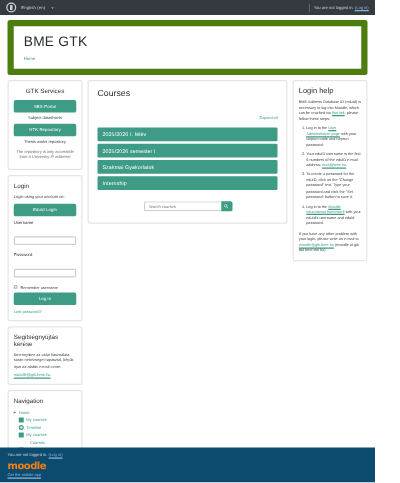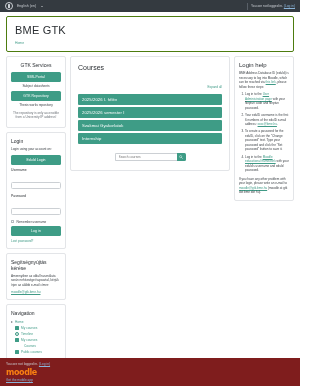--- a/index.html
+++ b/index.html
@@ -24,21 +24,21 @@
   .logo-circle i { display:block; width:2.4px; height:3.4px; background:#cfd3d7; border-radius:0.5px; }
   .nav-lang { color: #cdd1d6; font-size: 3.4px; letter-spacing: .1px; white-space: nowrap; }
   .nav-caret { width:0;height:0;border-left:1.4px solid transparent;border-right:1.4px solid transparent;border-top:1.8px solid #cdd1d6; margin-left:1px;}
   .nav-right { margin-left: auto; display: flex; align-items: center; gap: 3px; }
   .nav-divider { width:1px; height:7px; background:#596068; }
   .nav-usertext { color: #cdd1d6; font-size: 3.3px; white-space: nowrap; }
   .nav-usertext a { color: #8ab4d8; text-decoration: underline; }
 
   
   .header-card {
-    margin: 4px 6px 4px 6px; background:#fff; border:1px solid #4d7c0f;
+    margin: 4px 6px 4px 6px; background:#fff; border:5px solid #4d7c0f;
     border-radius: 2px; padding: 7px 8px 6px 8px;
   }
   .site-title { font-size: 11px; color:#2b2f33; font-weight: 400; letter-spacing:.2px; }
   .breadcrumb { margin-top: 5px; font-size: 3.4px; color:#3f9a86; }
 
   
   .cols { display: flex; gap: 4px; padding: 0 6px; align-items: flex-start; }
   .col-left  { width: 60px; flex: 0 0 60px; }
   .col-main  { flex: 1 1 auto; }
   .col-right { width: 60px; flex: 0 0 60px; }
@@ -96,21 +96,21 @@
   .search-btn svg { width:4px; height:4px; }
 
   
   .help-title { font-size:6px; color:#2b2f33; font-weight:400; margin-bottom:3px; }
   .help-p { font-size:3.05px; color:#3a3f44; line-height:1.5; }
   .help-p a, .help-link { color:#3f9a86; text-decoration:underline; }
   .help-ol { margin: 3px 0 0 6px; padding:0; }
   .help-ol li { font-size:3.05px; color:#3a3f44; line-height:1.5; margin-bottom:2.5px; }
 
   
-  .footer { position:absolute; left:0; right:0; bottom:0; height:28px; background:#7f1d1d; padding: 4px 6px; }
+  .footer { position:absolute; left:0; right:0; bottom:0; height:28px; background:#0c4a6e; padding: 4px 6px; }
   .footer-text { font-size:3.3px; color:#cdd1d6; }
   .footer-text a { color:#8ab4d8; text-decoration:underline; }
   .moodle-logo { font-size:8px; color:#f98012; font-weight:700; letter-spacing:-0.4px; margin-top:2px; font-family:"DejaVu Sans", sans-serif;}
   .footer-link { font-size:3.2px; color:#8ab4d8; text-decoration:underline; display:block; margin-top:1px; }
 </style>
 </head>
 <body>
 
 <div class="page">
 

